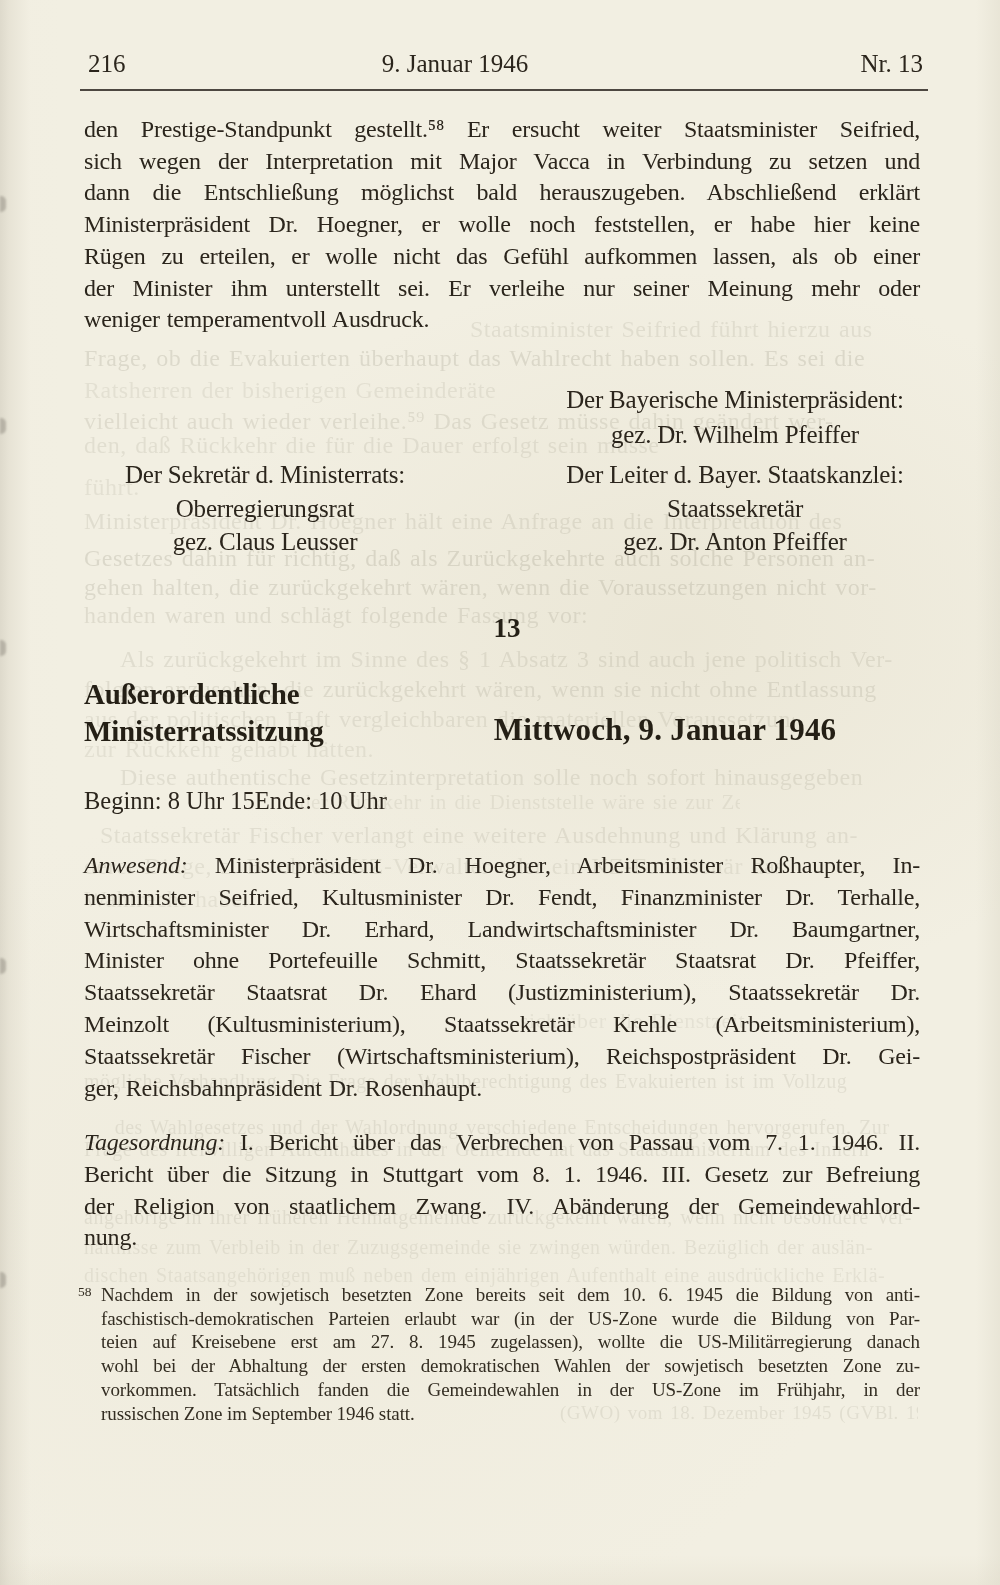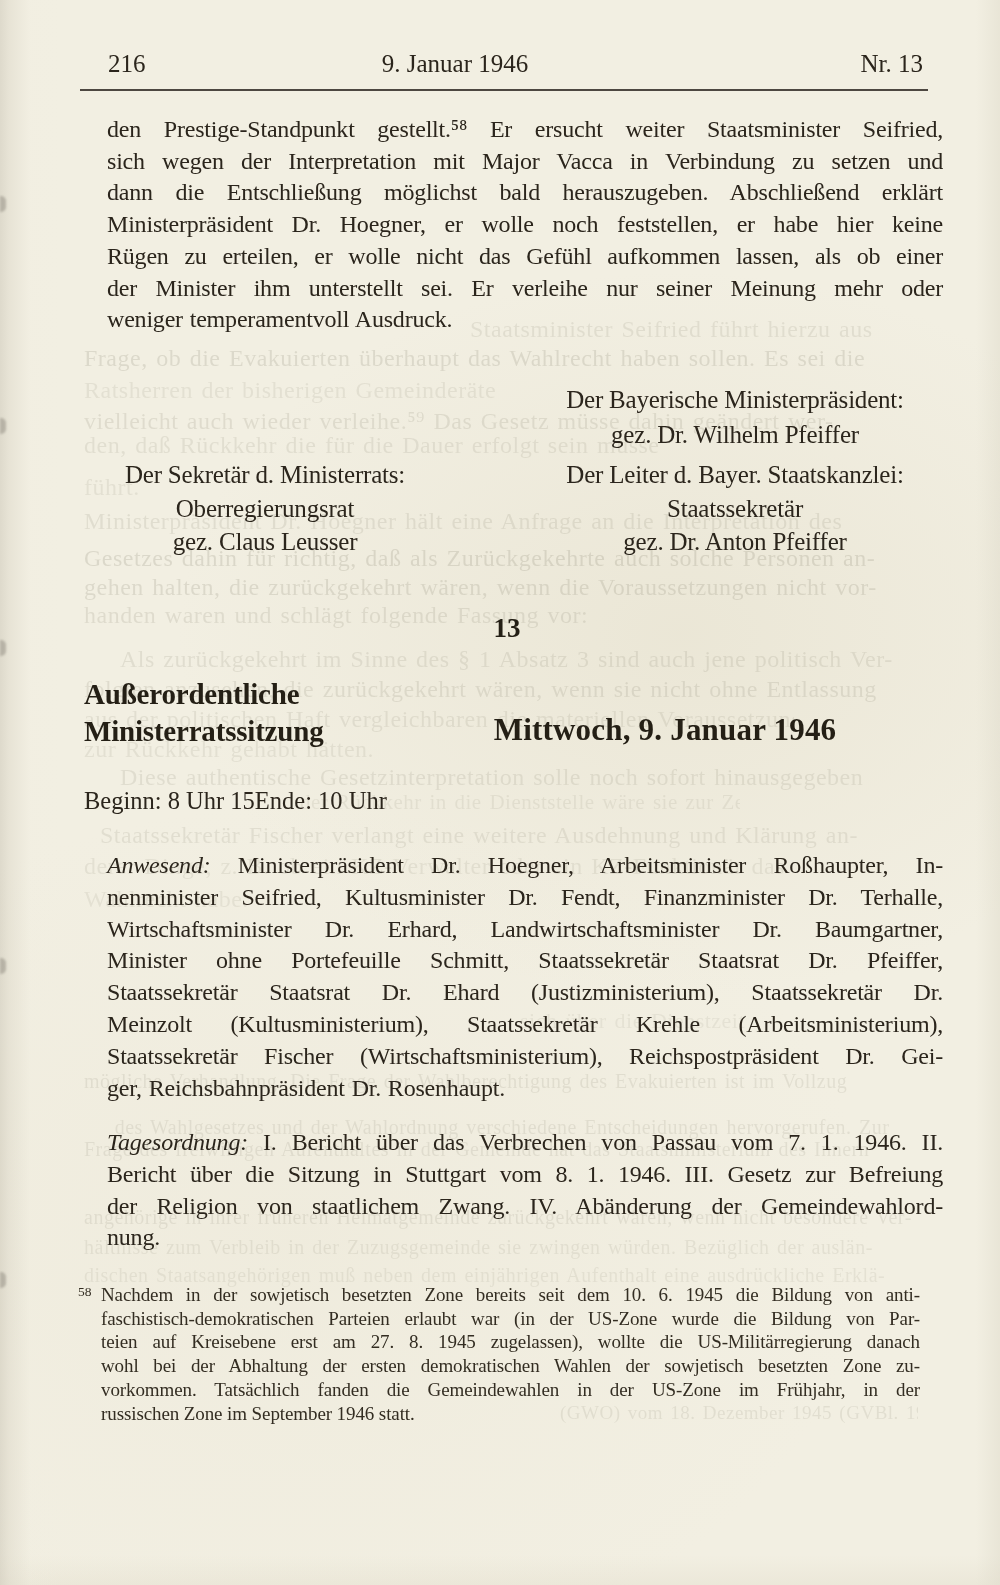--- a/index.html
+++ b/index.html
@@ -15,26 +15,26 @@
     font-family:"Liberation Serif","DejaVu Serif",serif;
     color:#2b251c;
   }
   .block{position:absolute;}
   .tl{letter-spacing:-0.2px;}
   .jl{text-align:justify;text-align-last:justify;}
   .ll{text-align:left;}
   .lead{font-style:italic;}
   
   .hdr{top:50px;left:0;width:1000px;height:32px;font-size:25px;}
-  .hdr .pnum{position:absolute;left:88px;top:0;margin-left:20px;}
+  .hdr .pnum{position:absolute;left:88px;top:0;}
   .hdr .hdate{position:absolute;left:455px;top:0;transform:translateX(-50%);}
   .hdr .hissue{position:absolute;right:77px;top:0;}
   .rule{top:89px;left:80px;width:848px;height:2px;background:#35302a;opacity:.88;}
   
-  .para{font-size:24px;line-height:31.7px;word-spacing:1px;margin-left:23px;}
+  .para{font-size:24px;line-height:31.7px;word-spacing:1px;}
   .p1{top:114px;left:84px;width:836px;}
   .attend{top:850px;left:84px;width:836px;line-height:31.8px;}
   .agenda{top:1127px;left:84px;width:836px;line-height:31.8px;}
   
   .sig{font-size:25px;text-align:center;letter-spacing:0.2px;}
   .sig .tl{text-align:center;}
   .sig1{top:382px;left:545px;width:380px;line-height:35px;}
   .sig2{top:458px;left:100px;width:330px;line-height:33.5px;}
   .sig3{top:458px;left:545px;width:380px;line-height:33.5px;}
   

